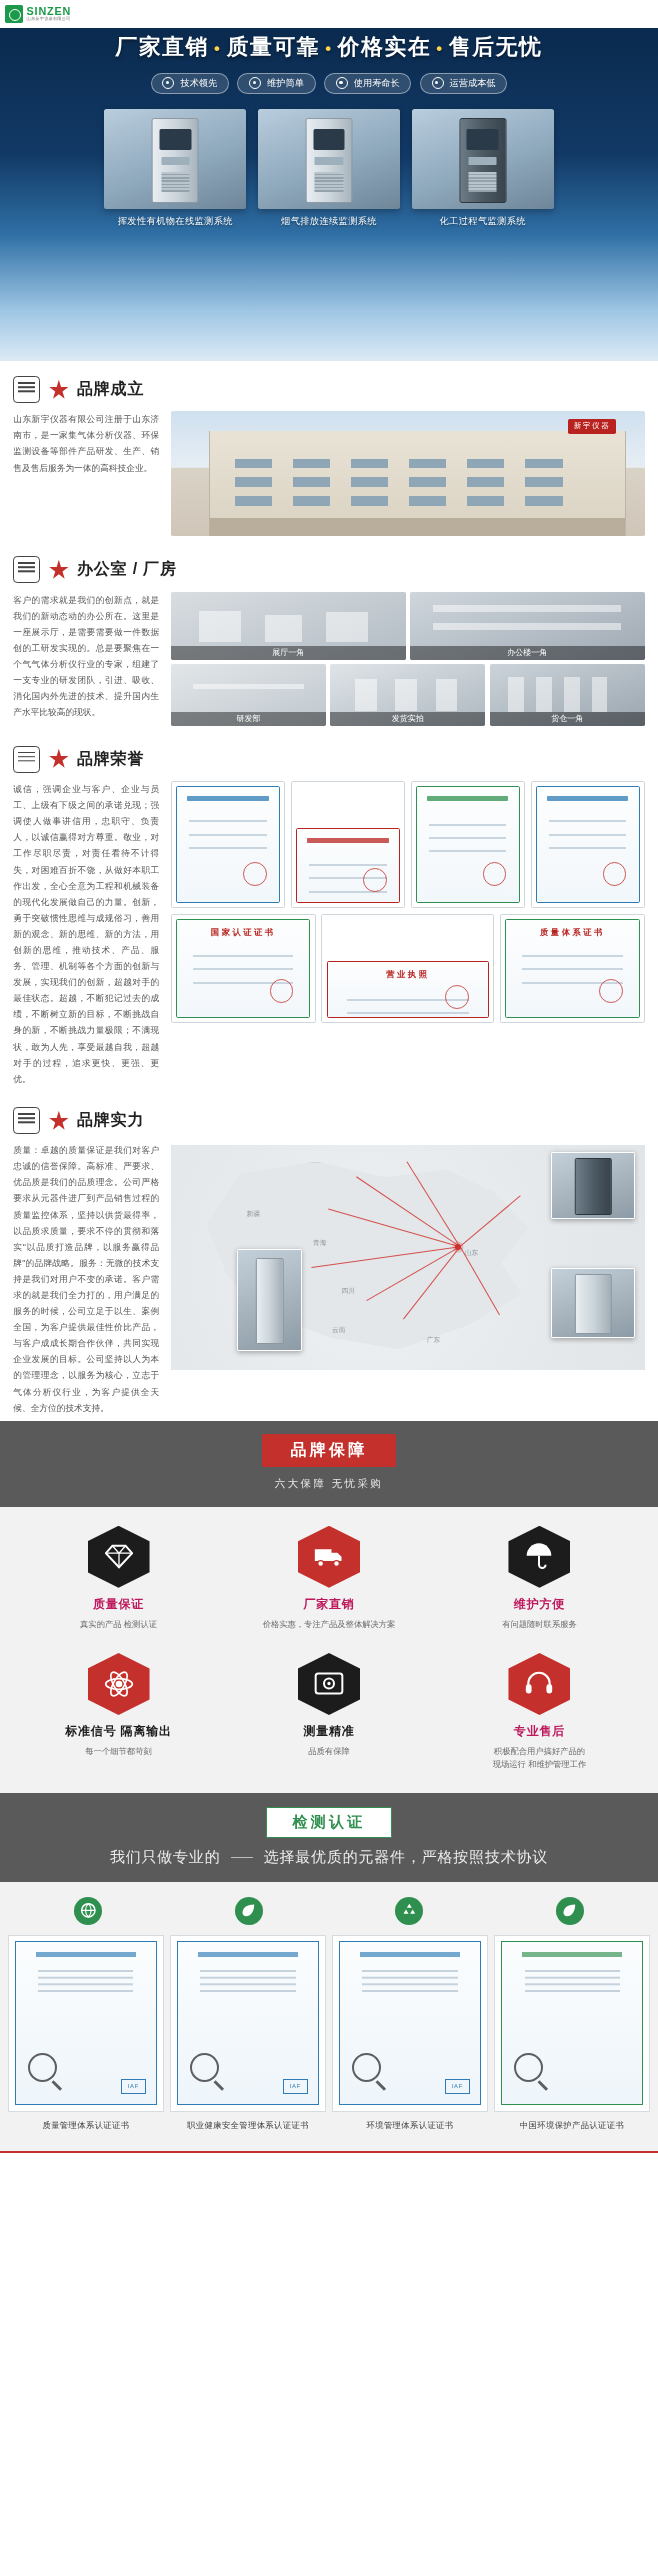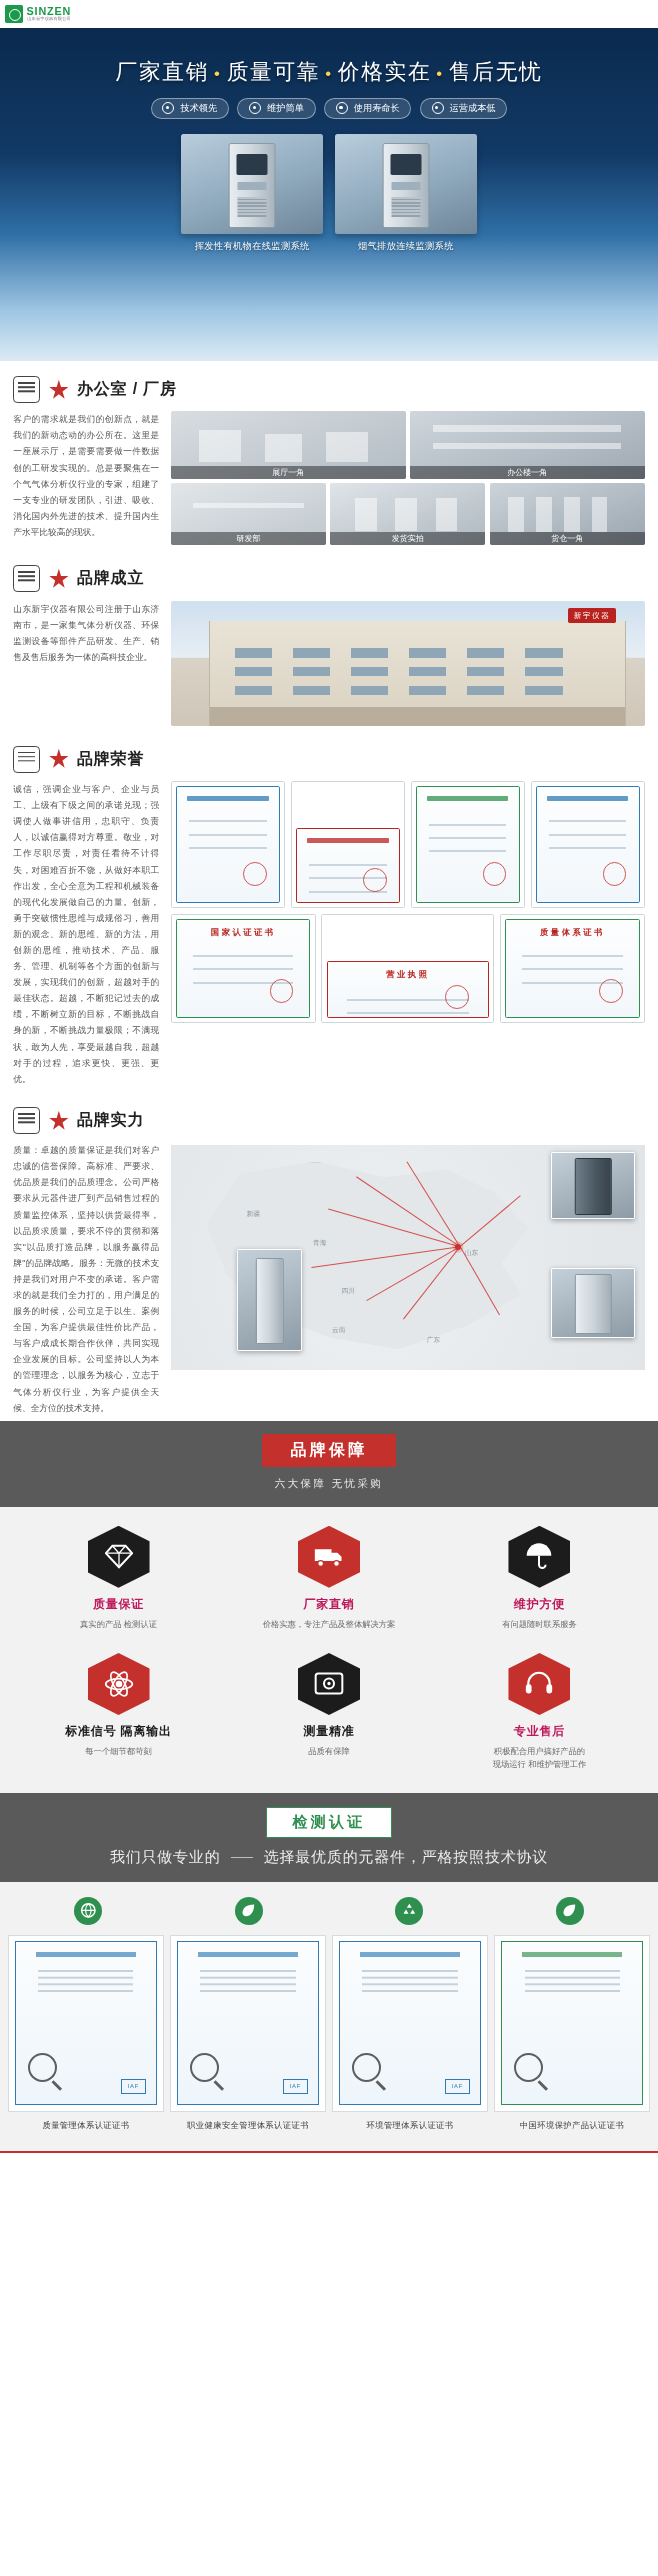--- a/index.html
+++ b/index.html
@@ -10,33 +10,33 @@
     color:#333;
     -webkit-font-smoothing:antialiased;
   }
   .page{width:658px;position:relative;overflow:hidden;}
 
   
   .logo-bar{height:28px;background:#fff;display:flex;align-items:center;padding-left:5px;}
   .logo-mark{display:flex;align-items:center;}
   .logo-sq{width:18.3px;height:18.3px;background:#1a9a4a;border-radius:1.7px;position:relative;}
   .logo-sq:after{content:"";position:absolute;left:4.2px;top:4.2px;width:10px;height:10px;border:1.7px solid #fff;border-radius:50%;}
-  .logo-txt{margin-left:3.3px;line-height:1.05;text-align:right;}
+  .logo-txt{margin-left:3.3px;line-height:1.05;}
   .logo-txt .l1{font-size:10.8px;font-weight:bold;color:#1a9a4a;letter-spacing:0.8px;}
   .logo-txt .l2{font-size:4.2px;color:#777;letter-spacing:0.2px;}
 
   
   .hero{
     position:relative;height:333px;
     background:linear-gradient(180deg,#0a2a4e 0%,#123a66 38%,#2f6fa5 62%,#9fc6e4 85%,#dceaf5 100%);
     overflow:hidden;
   }
   .hero-title{
-    text-align:center;color:#fff;font-size:21.7px;font-weight:normal;
-    padding-top:29px;letter-spacing:1.7px;text-shadow:0 1.7px 3.3px rgba(0,0,0,.45);
+    text-align:center;color:#fff;font-size:21.7px;font-weight:bold;
+    padding-top:4px;letter-spacing:1.7px;text-shadow:0 1.7px 3.3px rgba(0,0,0,.45);
   }
   .hero-title .dot{color:#ffd34d;margin:0 5px;font-size:16.7px;}
   .hero-badges{display:flex;justify-content:center;gap:8.3px;margin-top:11.7px;}
   .badge{
     display:flex;align-items:center;gap:6px;
     background:rgba(255,255,255,.14);
     border:0.8px solid rgba(255,255,255,.45);
     border-radius:11.7px;padding:3.3px 10.8px;color:#fff;font-size:9.2px;white-space:nowrap;
   }
   .badge .bicon{width:10px;height:10px;border:0.8px solid #fff;border-radius:50%;display:inline-block;position:relative;flex:none;}
@@ -251,68 +251,29 @@
       <div class="prod">
         <div class="shot">
           <div class="cab">
             <div class="scr"></div>
               <div class="scr2"></div>
               <div class="vent"></div>
           </div>
         </div>
         <div class="pname">烟气排放连续监测系统</div>
       </div>
-    </div>
-  </div>
-
-  <div class="sec">
-    <div class="sec-head">
-      <div class="sec-ico"></div>
-      <div class="sec-star">
-        <svg width="21.7" height="21.7" viewBox="0 0 26 26">
-            <path d="M13 1 L15.6 9.6 L24.5 9.6 L17.4 15 L20 23.6 L13 18.2 L6 23.6 L8.6 15 L1.5 9.6 L10.4 9.6 Z" fill="#c4302b"></path>
-          </svg>
-      </div>
-      <div class="sec-title">办公室 / 厂房</div>
-    </div>
-    <div class="two-col">
-      <div class="txt-col">客户的需求就是我们的创新点，就是我们的新动态动的办公所在。这里是一座展示厅，是需要需要做一件数据创的工研发实现的。总是要聚焦在一个气气体分析仪行业的专家，组建了一支专业的研发团队，引进、吸收、消化国内外先进的技术、提升国内生产水平比较高的现状。</div>
-      <div class="img-col">
-        <div class="gal two">
-          <div class="gcell tall g1">
-            <div class="gdeco" style="left:12%;top:28%;width:18%;height:46%"></div>
-            <div class="gdeco" style="left:40%;top:34%;width:16%;height:40%"></div>
-            <div class="gdeco" style="left:66%;top:30%;width:18%;height:44%"></div>
-            <div class="gcap">展厅一角</div>
-          </div>
-          <div class="gcell tall g2">
-            <div class="gdeco" style="left:10%;top:20%;width:80%;height:10%"></div>
-            <div class="gdeco" style="left:10%;top:46%;width:80%;height:10%"></div>
-            <div class="gcap">办公楼一角</div>
-          </div>
-        </div>
-        <div class="gal" style="margin-top:4.2px;">
-          <div class="gcell g3">
-            <div class="gdeco" style="left:14%;top:32%;width:72%;height:8%"></div>
-            <div class="gcap">研发部</div>
-          </div>
-          <div class="gcell g4">
-            <div class="gdeco" style="left:16%;top:24%;width:14%;height:52%"></div>
-            <div class="gdeco" style="left:42%;top:24%;width:14%;height:52%"></div>
-            <div class="gdeco" style="left:68%;top:24%;width:14%;height:52%"></div>
-            <div class="gcap">发货实拍</div>
-          </div>
-          <div class="gcell g5">
-            <div class="gdeco" style="left:12%;top:22%;width:10%;height:56%"></div>
-            <div class="gdeco" style="left:30%;top:22%;width:10%;height:56%"></div>
-            <div class="gdeco" style="left:48%;top:22%;width:10%;height:56%"></div>
-            <div class="gdeco" style="left:66%;top:22%;width:10%;height:56%"></div>
-            <div class="gcap">货仓一角</div>
-          </div>
-        </div>
+      <div class="prod">
+        <div class="shot">
+          <div class="cab dark">
+            <div class="scr"></div>
+              <div class="scr2"></div>
+              <div class="vent"></div>
+          </div>
+        </div>
+        <div class="pname">化工过程气监测系统</div>
       </div>
     </div>
   </div>
 
   <div class="sec">
     <div class="sec-head">
       <div class="sec-ico"></div>
       <div class="sec-star">
         <svg width="21.7" height="21.7" viewBox="0 0 26 26">
             <path d="M13 1 L15.6 9.6 L24.5 9.6 L17.4 15 L20 23.6 L13 18.2 L6 23.6 L8.6 15 L1.5 9.6 L10.4 9.6 Z" fill="#c4302b"></path>
@@ -352,20 +313,69 @@
   </div>
 
   <div class="sec">
     <div class="sec-head">
       <div class="sec-ico"></div>
       <div class="sec-star">
         <svg width="21.7" height="21.7" viewBox="0 0 26 26">
             <path d="M13 1 L15.6 9.6 L24.5 9.6 L17.4 15 L20 23.6 L13 18.2 L6 23.6 L8.6 15 L1.5 9.6 L10.4 9.6 Z" fill="#c4302b"></path>
           </svg>
       </div>
+      <div class="sec-title">办公室 / 厂房</div>
+    </div>
+    <div class="two-col">
+      <div class="txt-col">客户的需求就是我们的创新点，就是我们的新动态动的办公所在。这里是一座展示厅，是需要需要做一件数据创的工研发实现的。总是要聚焦在一个气气体分析仪行业的专家，组建了一支专业的研发团队，引进、吸收、消化国内外先进的技术、提升国内生产水平比较高的现状。</div>
+      <div class="img-col">
+        <div class="gal two">
+          <div class="gcell tall g1">
+            <div class="gdeco" style="left:12%;top:28%;width:18%;height:46%"></div>
+            <div class="gdeco" style="left:40%;top:34%;width:16%;height:40%"></div>
+            <div class="gdeco" style="left:66%;top:30%;width:18%;height:44%"></div>
+            <div class="gcap">展厅一角</div>
+          </div>
+          <div class="gcell tall g2">
+            <div class="gdeco" style="left:10%;top:20%;width:80%;height:10%"></div>
+            <div class="gdeco" style="left:10%;top:46%;width:80%;height:10%"></div>
+            <div class="gcap">办公楼一角</div>
+          </div>
+        </div>
+        <div class="gal" style="margin-top:4.2px;">
+          <div class="gcell g3">
+            <div class="gdeco" style="left:14%;top:32%;width:72%;height:8%"></div>
+            <div class="gcap">研发部</div>
+          </div>
+          <div class="gcell g4">
+            <div class="gdeco" style="left:16%;top:24%;width:14%;height:52%"></div>
+            <div class="gdeco" style="left:42%;top:24%;width:14%;height:52%"></div>
+            <div class="gdeco" style="left:68%;top:24%;width:14%;height:52%"></div>
+            <div class="gcap">发货实拍</div>
+          </div>
+          <div class="gcell g5">
+            <div class="gdeco" style="left:12%;top:22%;width:10%;height:56%"></div>
+            <div class="gdeco" style="left:30%;top:22%;width:10%;height:56%"></div>
+            <div class="gdeco" style="left:48%;top:22%;width:10%;height:56%"></div>
+            <div class="gdeco" style="left:66%;top:22%;width:10%;height:56%"></div>
+            <div class="gcap">货仓一角</div>
+          </div>
+        </div>
+      </div>
+    </div>
+  </div>
+
+  <div class="sec">
+    <div class="sec-head">
+      <div class="sec-ico"></div>
+      <div class="sec-star">
+        <svg width="21.7" height="21.7" viewBox="0 0 26 26">
+            <path d="M13 1 L15.6 9.6 L24.5 9.6 L17.4 15 L20 23.6 L13 18.2 L6 23.6 L8.6 15 L1.5 9.6 L10.4 9.6 Z" fill="#c4302b"></path>
+          </svg>
+      </div>
       <div class="sec-title">品牌荣誉</div>
     </div>
     <div class="two-col">
       <div class="txt-col">诚信，强调企业与客户、企业与员工、上级有下级之间的承诺兑现；强调使人做事讲信用，忠职守、负责人，以诚信赢得对方尊重。敬业，对工作尽职尽责，对责任看待不计得失，对困难百折不饶，从做好本职工作出发，全心全意为工程和机械装备的现代化发展做自己的力量。创新，勇于突破惯性思维与成规俗习，善用新的观念、新的思维、新的方法，用创新的思维，推动技术、产品、服务、管理、机制等各个方面的创新与发展，实现我们的创新，超越对手的最佳状态。超越，不断犯记过去的成绩，不断树立新的目标，不断挑战自身的新，不断挑战力量极限；不满现状，敢为人先，享受最越自我，超越对手的过程，追求更快、更强、更优。</div>
       <div class="img-col">
         <div class="cert-row">
           <div class="cert h1">
             <div class="cert-inner">
                 <div class="cert-head"></div>
               <div class="cert-line" style="top:33px"></div>

